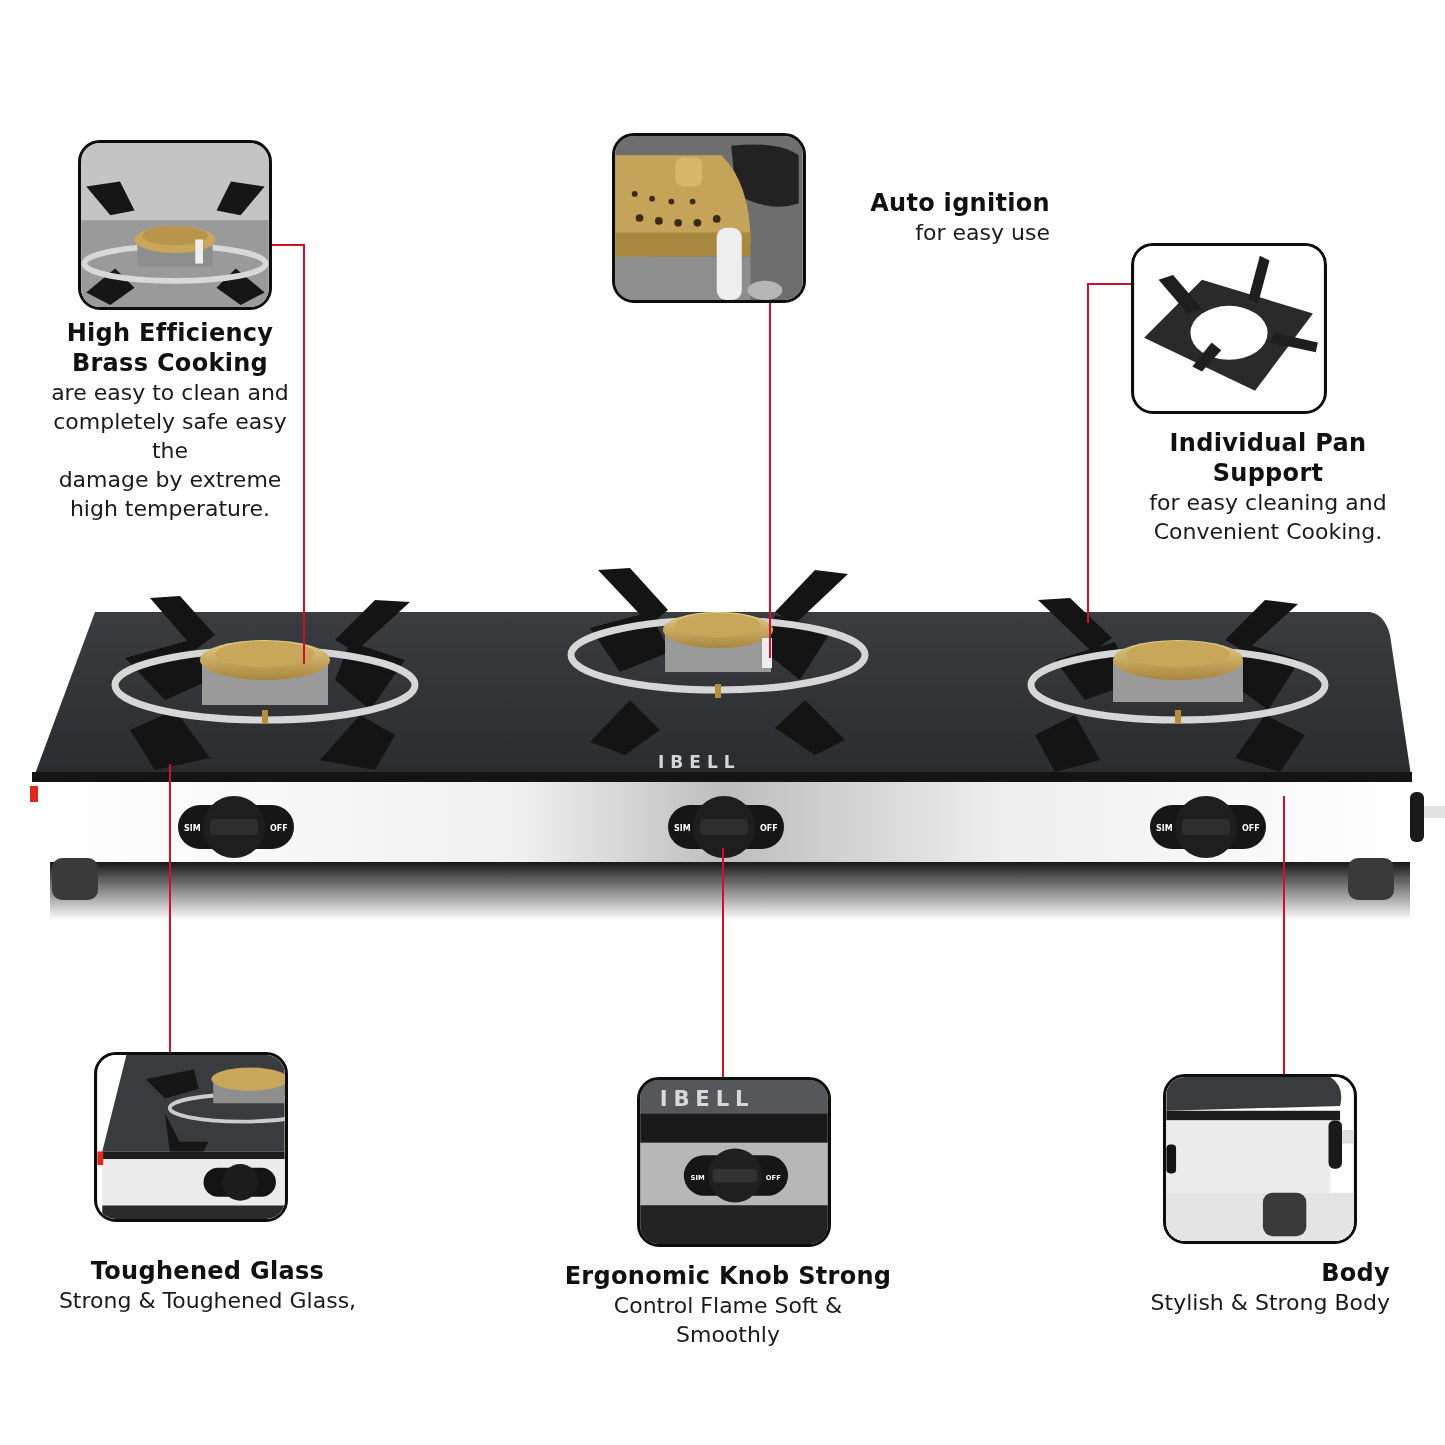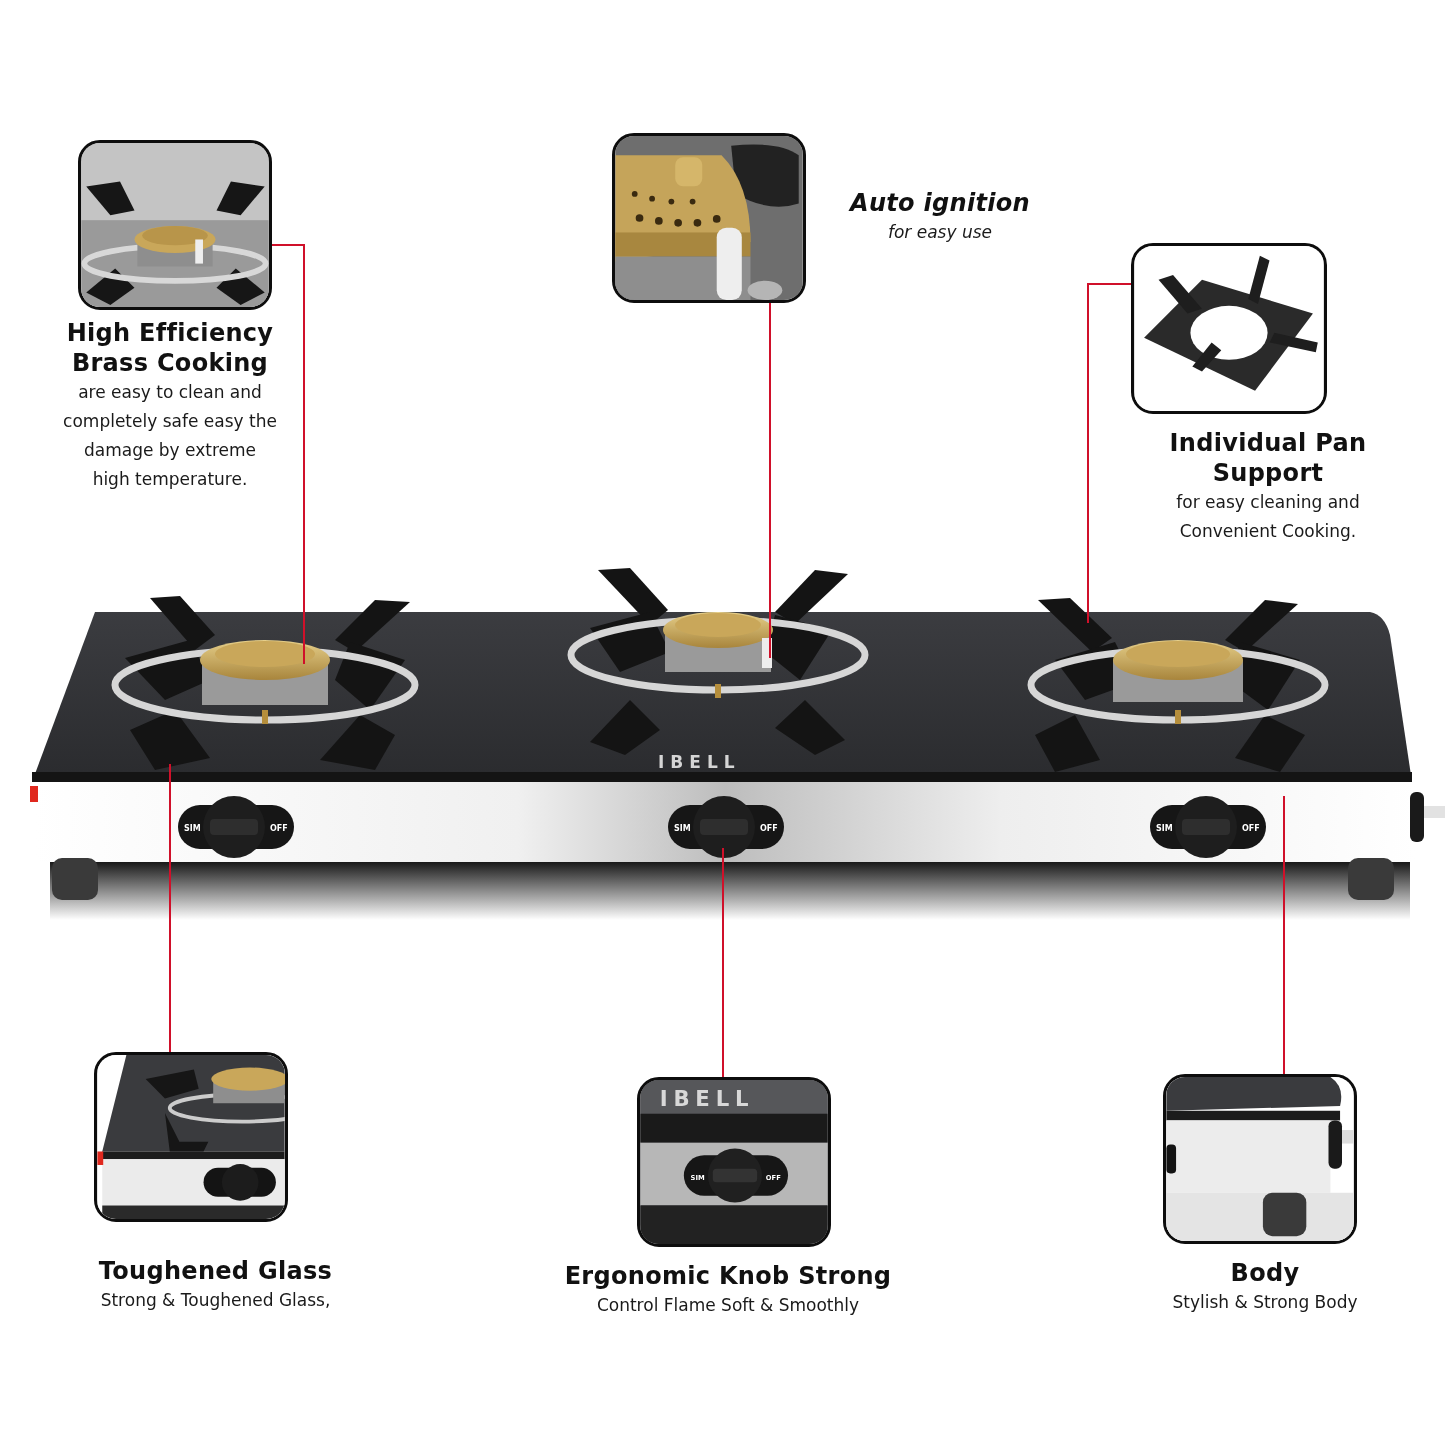--- a/index.html
+++ b/index.html
@@ -10,22 +10,22 @@
     position: absolute;
     border: 3px solid #0d0d0d;
     border-radius: 22px;
     overflow: hidden;
     background: #bfbfbf;
   }
   .thumb svg { width: 100%; height: 100%; display: block; }
 
   .caption { position: absolute; text-align: center; }
   .caption .title { font-weight: bold; font-size: 24px; line-height: 30px; color: #111; letter-spacing: 0.3px; }
-  .caption .desc { font-size: 17px; line-height: 29px; color: #1a1a1a; }
-  .caption.left-align { text-align: center; font-style: italic; }
+  .caption .desc { font-size: 22px; line-height: 29px; color: #1a1a1a; }
+  .caption.left-align { text-align: right; }
 
   .line { position: absolute; background: #d0102a; }
 
   #stove { position: absolute; left: 0; top: 560px; width: 1445px; height: 380px; }
   #stove svg { width: 100%; height: 100%; display: block; }
 </style>
 </head>
 <body>
 
 <div class="thumb" style="left:78px; top:140px; width:194px; height:170px;">
@@ -266,26 +266,26 @@
   <div class="title">Auto ignition</div>
   <div class="desc">for easy use</div>
 </div>
 
 <div class="caption" style="left:1090px; top:428px; width:310px;padding-left:46px;">
   <div class="title">Individual Pan Support</div>
   <div class="desc">for easy cleaning and</div>
   <div class="desc">Convenient Cooking.</div>
 </div>
 
-<div class="caption" style="left:40px; top:1256px; width:335px;margin-left:8px;">
+<div class="caption" style="left:40px; top:1256px; width:335px;">
   <div class="title">Toughened Glass</div>
   <div class="desc">Strong &amp; Toughened Glass,</div>
 </div>
 
 <div class="caption" style="left:560px; top:1261px; width:336px;">
   <div class="title">Ergonomic Knob Strong</div>
   <div class="desc">Control Flame Soft &amp; Smoothly</div>
 </div>
 
-<div class="caption" style="left:1140px; top:1258px; width:250px;">
+<div class="caption" style="left:1140px; top:1258px; width:250px;text-align:right;">
   <div class="title">Body</div>
   <div class="desc">Stylish &amp; Strong Body</div>
 </div>
 
 </body></html>

